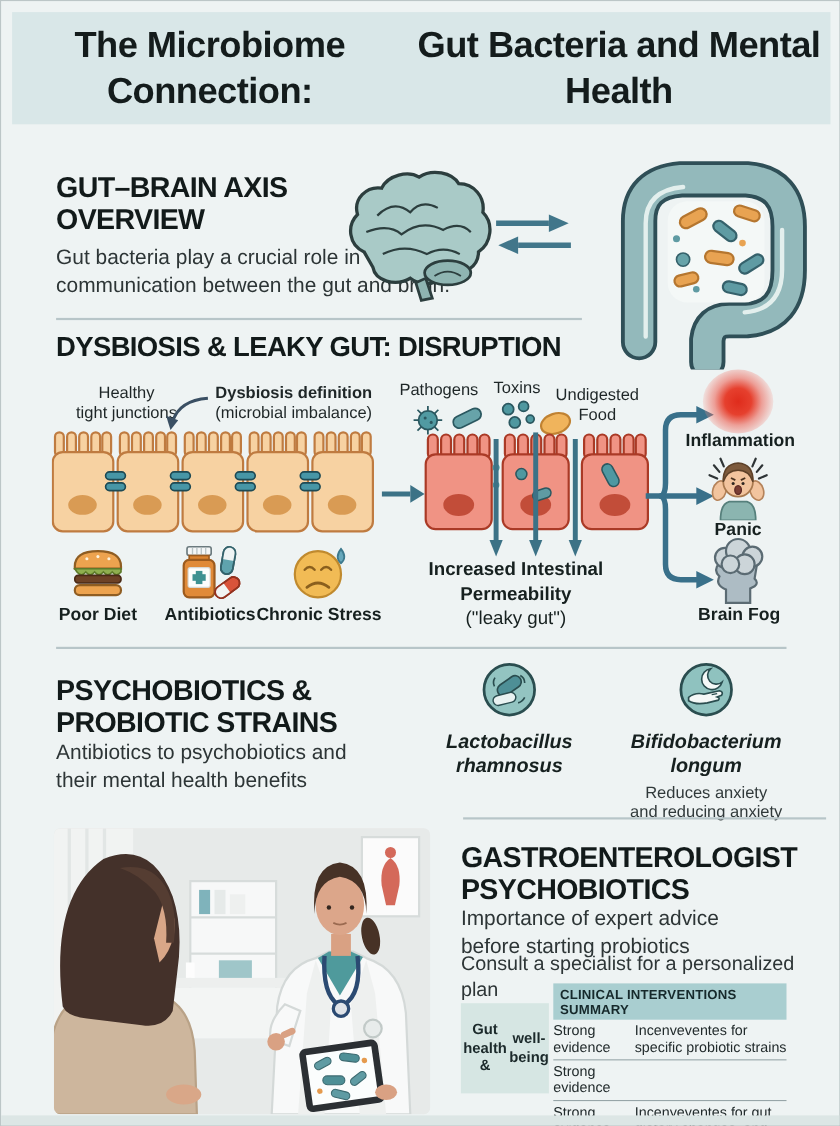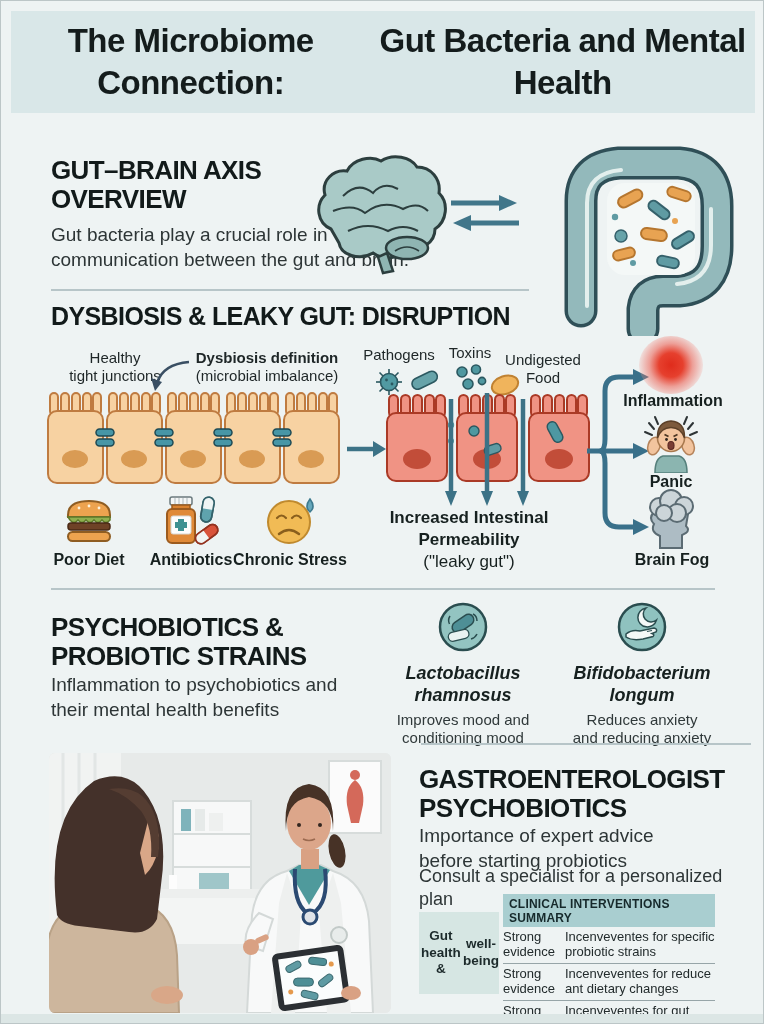--- a/index.html
+++ b/index.html
@@ -41,21 +41,21 @@
   .photo{border-radius:6px; overflow:hidden; background:#e7eae9;}
   
   .ci{width:296px; font-size:13px; color:#222b2c;}
   .ci-header{margin-left:84px; background:#a9ced0; color:#16292b; font-weight:800;
     font-size:12px; letter-spacing:0.2px; padding:3px 6px 2px;}
   .ci-label{position:absolute; left:0; top:18px; width:80px; height:82px; background:#d6e6e3;
     display:flex; flex-direction:row; justify-content:center; align-items:center;
     font-weight:bold; font-size:13.5px; color:#1c2a2b; line-height:1.25; text-align:center;}
   .ci-label span{display:block;}
   .ci-rows{margin-left:84px;}
-  .ci-row{display:flex; gap:7px; padding:3px 0 4px; border-bottom:1px solid #97a5a8; line-height:1.12;}
+  .ci-row{display:flex; gap:19px; padding:3px 0 4px; border-bottom:1px solid #97a5a8; line-height:1.12;}
   .ci-ev{width:55px; flex:none;}
   .ci-desc{flex:1;}
   .footer-band{left:0; bottom:0; width:764px; height:9px; background:#dce6e5;}
 </style>
 </head>
 <body>
 
 <div class="page">
 
   <div class="abs title-band">
@@ -366,42 +366,38 @@
   </span>
   <div class="abs cause-lbl" style="left:228px; top:550px; width:122px;">Chronic Stress</div>
 
   <div class="abs divider" style="left:50px; top:587px; width:664px;"></div>
 
   <div class="abs h2" style="left:50px; top:612px; width:320px;">
     <span>PSYCHOBIOTICS &amp;</span>
     <span>PROBIOTIC STRAINS</span>
   </div>
   <div class="abs body-txt" style="left:50px; top:672px; width:320px;">
-    <span>Inflammation to psychobiotics and</span>
+    <span>Antibiotics to psychobiotics and</span>
     <span>their mental health benefits</span>
   </div>
 
   <div class="abs strain" style="left:392px; top:600px; width:140px;">
     <span>
       <svg width="52" height="52" viewBox="0 0 52 52">
         <circle cx="26" cy="26" r="23" fill="#93c4c1" stroke="#2a4d4f" stroke-width="2.5"></circle>
         <rect x="14" y="17" width="24" height="11" rx="5.5" fill="#4e8f96" stroke="#2a4d4f" stroke-width="1.5" transform="rotate(-35 26 22.5)"></rect>
         <rect x="11" y="30" width="21" height="9" rx="4.5" fill="#e9f2f1" stroke="#2a4d4f" stroke-width="1.3" transform="rotate(-14 21 34)"></rect>
         <path d="M36,13 Q40,15 40,20" fill="none" stroke="#2a4d4f" stroke-width="1.5"></path>
         <path d="M13,15 Q10.5,19 12.5,23" fill="none" stroke="#2a4d4f" stroke-width="1.5"></path>
         <path d="M34,38 Q38,37 40,33" fill="none" stroke="#2a4d4f" stroke-width="1.5"></path>
       </svg>
     </span>
     <div class="strain-name">
       <span>Lactobacillus</span>
       <span>rhamnosus</span>
-    </div>
-    <div class="strain-desc">
-      <span>Improves mood and</span>
-      <span>conditioning mood</span>
     </div>
   </div>
 
   <div class="abs strain" style="left:568px; top:600px; width:146px;">
     <span>
       <svg width="52" height="52" viewBox="0 0 52 52">
         <circle cx="26" cy="26" r="23" fill="#8fc2bf" stroke="#2a4d4f" stroke-width="2.5"></circle>
         <path d="M30,7 A9.5,9.5 0 1 0 40.5,19 A7.5,7.5 0 1 1 30,7 Z" fill="#f4f8f7" stroke="#2a4d4f" stroke-width="1.5"></path>
         <path d="M10,33 Q16,28 24,30 L38,27 Q42,28 40,31 L36,32.5 Q39,33.5 37,35.5 L27,38 Q16,40 10,36 Z" fill="#f4f8f7" stroke="#2a4d4f" stroke-width="1.5"></path>
         <line x1="31" y1="30.5" x2="36" y2="29.5" stroke="#2a4d4f" stroke-width="1.1"></line>
@@ -500,21 +496,20 @@
       <span>Gut health &amp;</span>
       <span>well-being</span>
     </div>
     <div class="ci-rows">
       <div class="ci-row">
         <div class="ci-ev">Strong evidence</div>
         <div class="ci-desc">Incenveventes for specific probiotic strains</div>
       </div>
       <div class="ci-row">
         <div class="ci-ev">Strong evidence</div>
-        <div class="ci-desc">Incenveventes for reduce ant dietary changes</div>
       </div>
       <div class="ci-row">
         <div class="ci-ev">Strong evidence</div>
         <div class="ci-desc">Incenyeventes for gut dietary changes, and stress management techniques</div>
       </div>
     </div>
   </div>
 
   <div class="abs footer-band"></div>
 </div>

